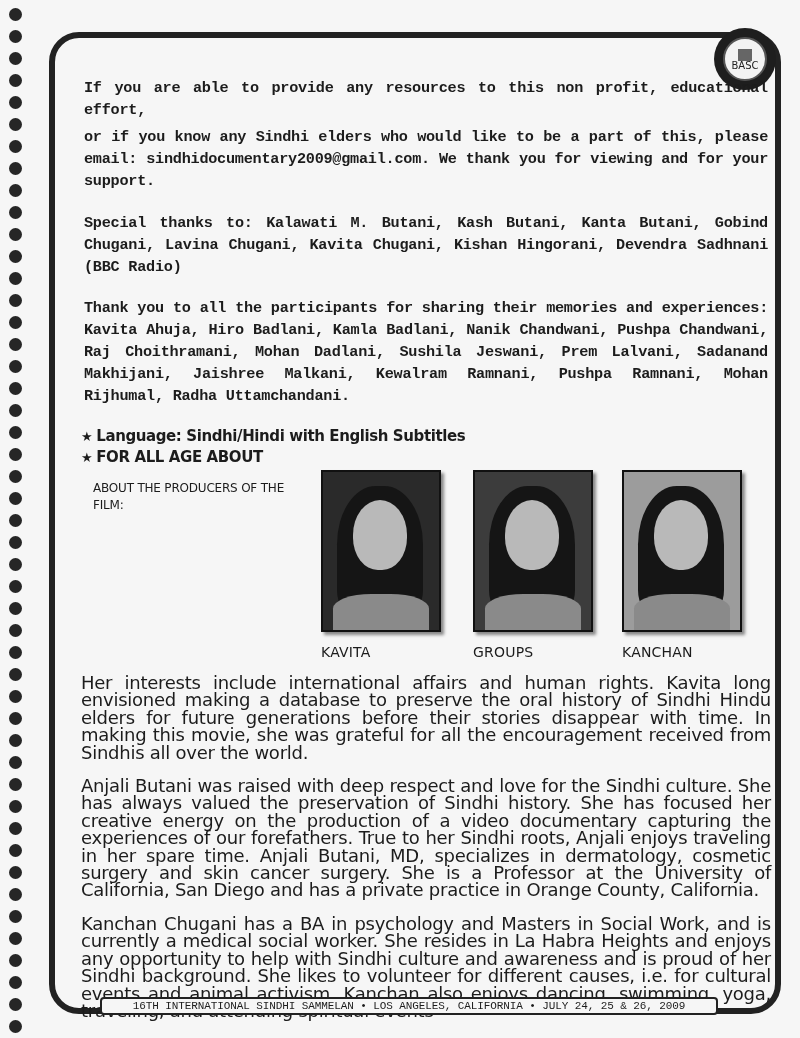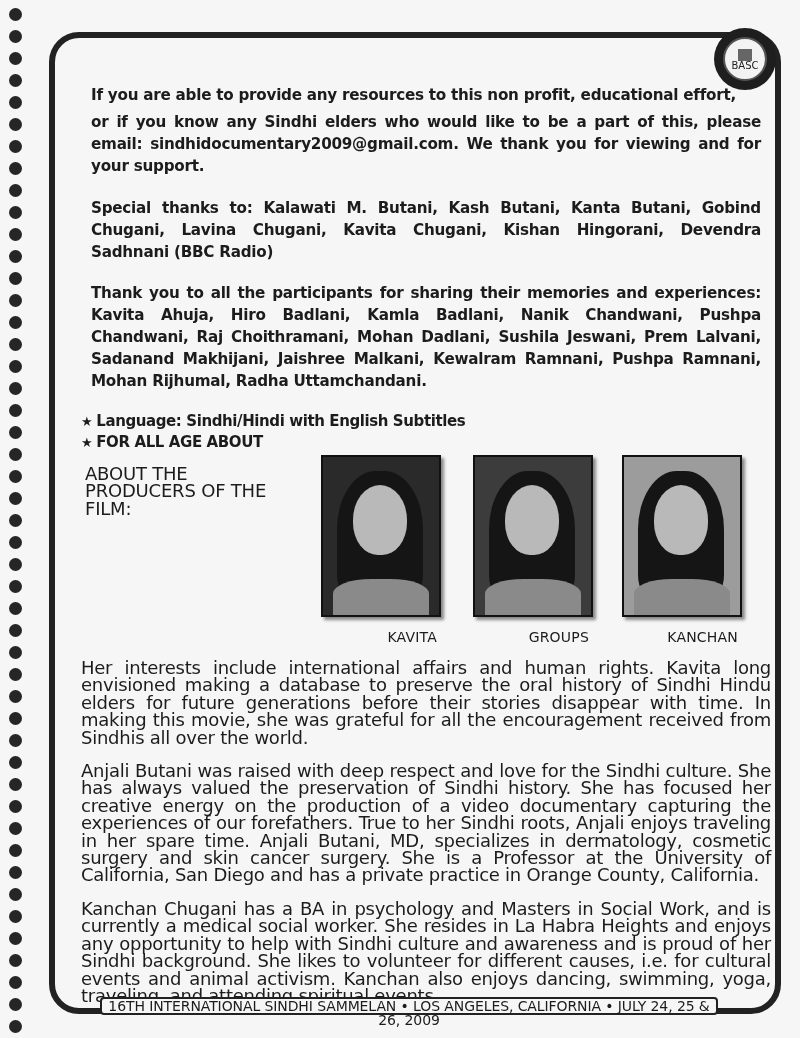--- a/index.html
+++ b/index.html
@@ -5,41 +5,41 @@
   html, body { margin:0; padding:0; }
   body { width:800px; height:1038px; background:#f6f6f6; position:relative; overflow:hidden; font-family:"DejaVu Sans", sans-serif; color:#1c1c1c; }
   .dots { position:absolute; left:9px; top:8px; width:14px; }
   .dot { width:13px; height:13px; border-radius:50%; background:#262626; margin-bottom:9px; }
   .frame { position:absolute; left:49px; top:32px; width:720px; height:970px; border:6px solid #222; border-radius:30px; }
   .logo { position:absolute; left:714px; top:28px; width:62px; height:62px; border-radius:50%; background:#1e1e1e; display:flex; align-items:center; justify-content:center; }
   .logo-inner { width:40px; height:40px; border-radius:50%; background:#f3f3f3; border:2px solid #555; display:flex; flex-direction:column; align-items:center; justify-content:center; }
   .logo-emblem { width:14px; height:12px; background:#666; margin-bottom:1px; }
   .logo-text { font-size:10px; font-weight:normal; color:#222; line-height:8px; }
   .content { position:absolute; left:81px; top:74px; width:690px; }
-  .bold-p { font-weight:bold; font-size:15.2px; line-height:22px; text-align:justify; margin:10px; letter-spacing:-0.25px; }
+  .bold-p { font-weight:bold; font-size:15.2px; line-height:22px; text-align:justify; margin:3px; letter-spacing:-0.25px;font-family:Liberation Mono, monospace; }
   .intro { margin-bottom:20px; }
   .thanks { margin-bottom:19px; }
   .special { margin-bottom:19px; }
   .bullets { font-weight:bold; font-size:15px; line-height:21px; margin:0; letter-spacing:-0.4px; }
   .bullets .star { font-size:13px; margin-right:4px; }
   .producers { position:relative; height:190px; margin-top:12px; }
-  .about-col { position:absolute; left:4px; top:0; width:218px; font-size:18px; line-height:17.4px; letter-spacing:-0.2px; }
+  .about-col { position:absolute; left:12px; top:0; width:218px; font-size:12px; line-height:17.4px; letter-spacing:-0.2px; }
   .about-heading { margin:0 0 17px 0; }
   .about-text { margin:0; text-align:justify; }
   .photo { position:absolute; top:-10px; width:116px; height:158px; background:#2a2a2a; border:2px solid #111; box-shadow:3px 3px 3px #888; overflow:hidden; }
   .photo-face { position:absolute; left:30px; top:28px; width:54px; height:70px; border-radius:50% 50% 46% 46%; background:#b9b9b9; }
   .photo-hair { position:absolute; left:14px; top:14px; width:86px; height:130px; border-radius:45% 45% 20% 20%; background:#151515; }
   .photo-body { position:absolute; left:10px; bottom:0; width:96px; height:36px; border-radius:40% 40% 0 0; background:#8a8a8a; }
   .photo.kanchan { background:#9c9c9c; }
   .photo.anjali { background:#3c3c3c; }
-  .caption { position:absolute; top:164px; width:116px; text-align:right; font-size:14px; letter-spacing:0.2px; }
+  .caption { position:absolute; top:164px; width:116px; text-align:left; font-size:14px; letter-spacing:0.2px; }
   .body-p { font-size:18px; line-height:17.4px; text-align:justify; margin:0; letter-spacing:-0.25px; }
   .body-p.first { margin-top:4px; margin-bottom:16px; }
   .body-p.second { margin-bottom:16px; }
-  .footer-box { position:absolute; left:100px; top:997px; width:614px; height:14px; border:2px solid #222; border-radius:4px; background:#f6f6f6; font-size:14px; line-height:14px; text-align:center; letter-spacing:-0.1px; }
+  .footer-box { position:absolute; left:100px; top:997px; width:614px; height:14px; border:2px solid #222; border-radius:4px; background:#f6f6f6; font-size:11px; line-height:14px; text-align:center; letter-spacing:-0.1px;font-family:Liberation Mono, monospace; }
 </style>
 </head>
 <body>
 
 <div class="dots" id="dots">
     <div class="dot"></div>
     <div class="dot"></div>
     <div class="dot"></div>
     <div class="dot"></div>
     <div class="dot"></div>

